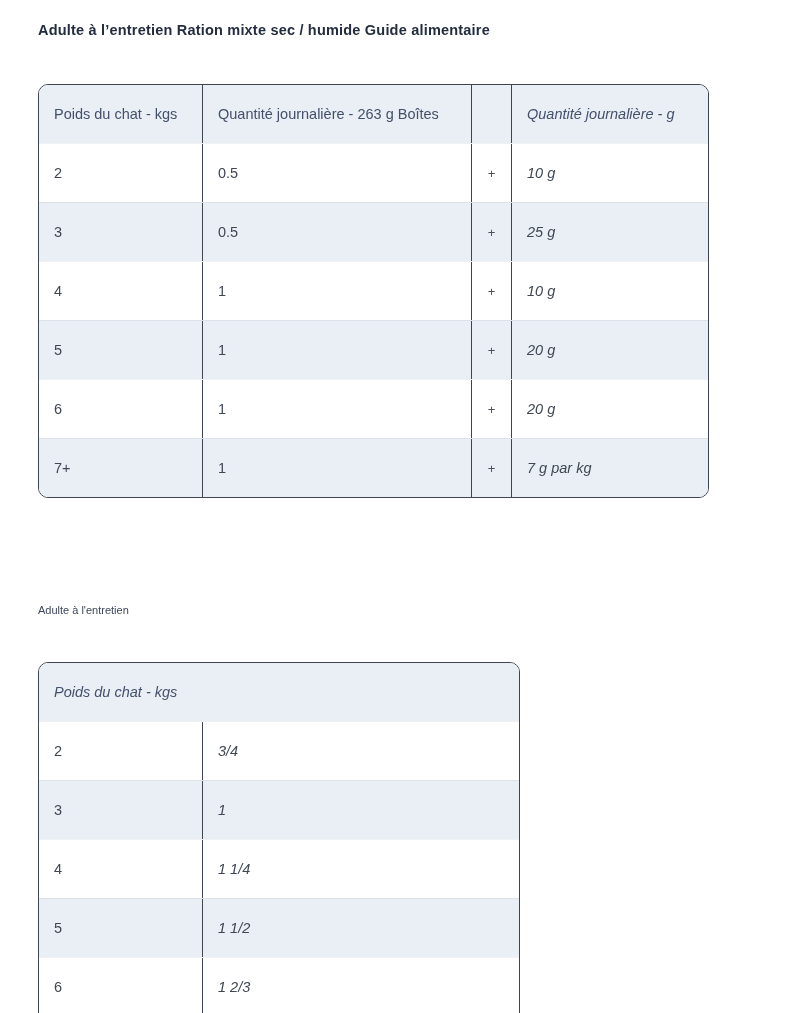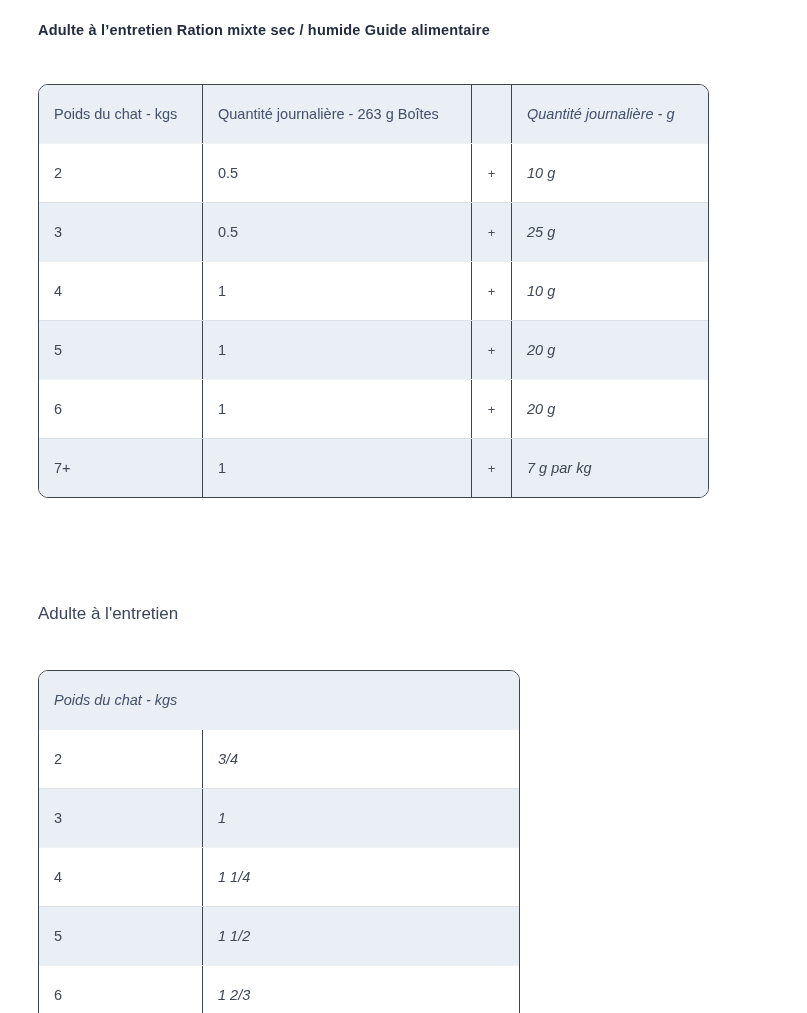--- a/index.html
+++ b/index.html
@@ -16,21 +16,21 @@
   .page-title {
     margin: 0;
     font-size: 14.5px;
     font-weight: 700;
     letter-spacing: 0.2px;
     color: #242d3f;
   }
 
   .section-title {
     margin: 106px 0 0 0;
-    font-size: 17px;
+    font-size: 11px;
     font-weight: 400;
     color: #3c465a;
   }
 
   .tbl {
     width: max-content;
     border: 1.5px solid #3e4551;
     border-radius: 10px;
     overflow: hidden;
     background: #ffffff;

